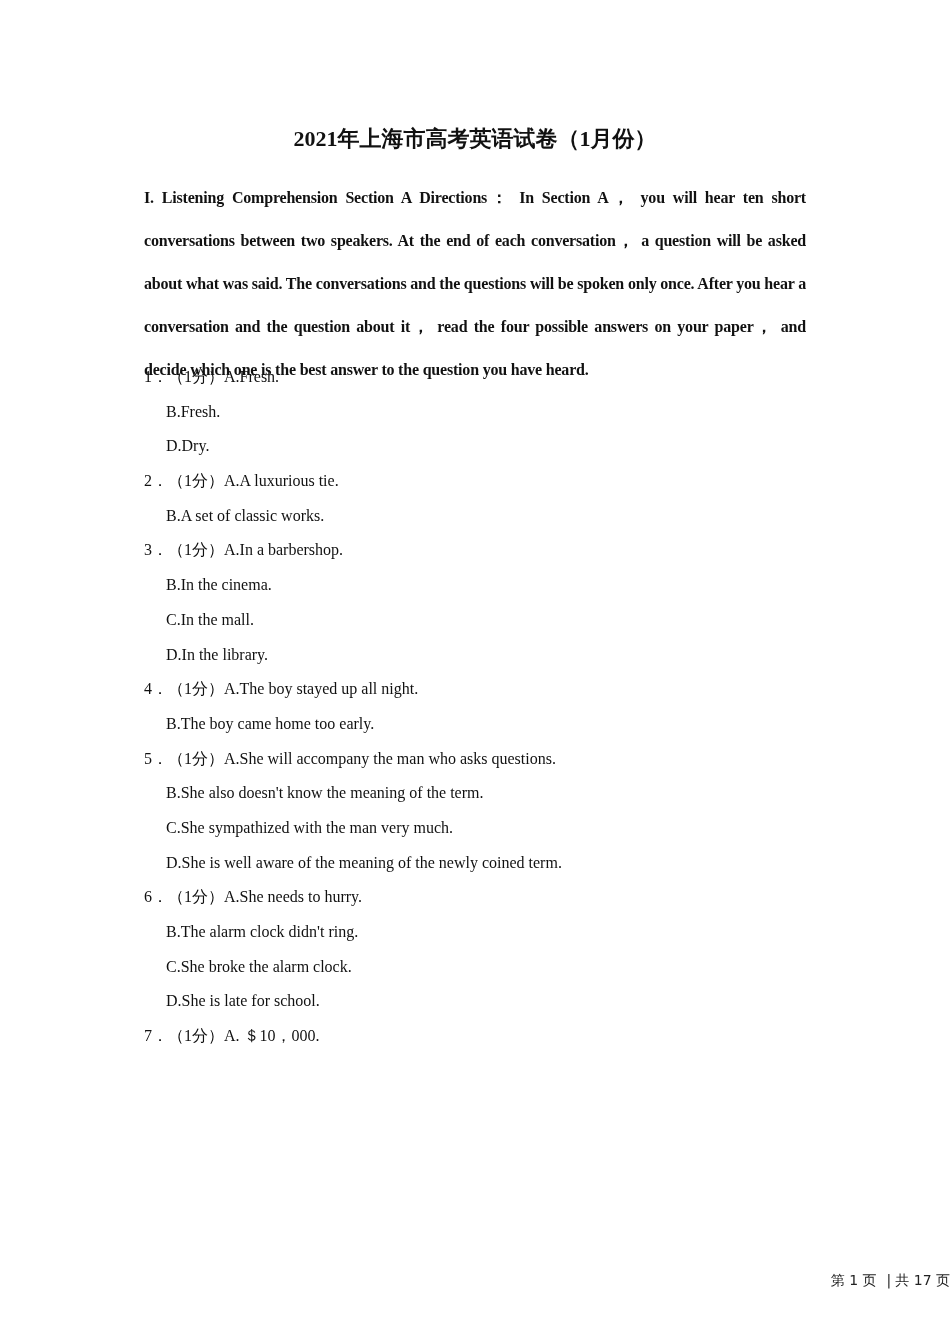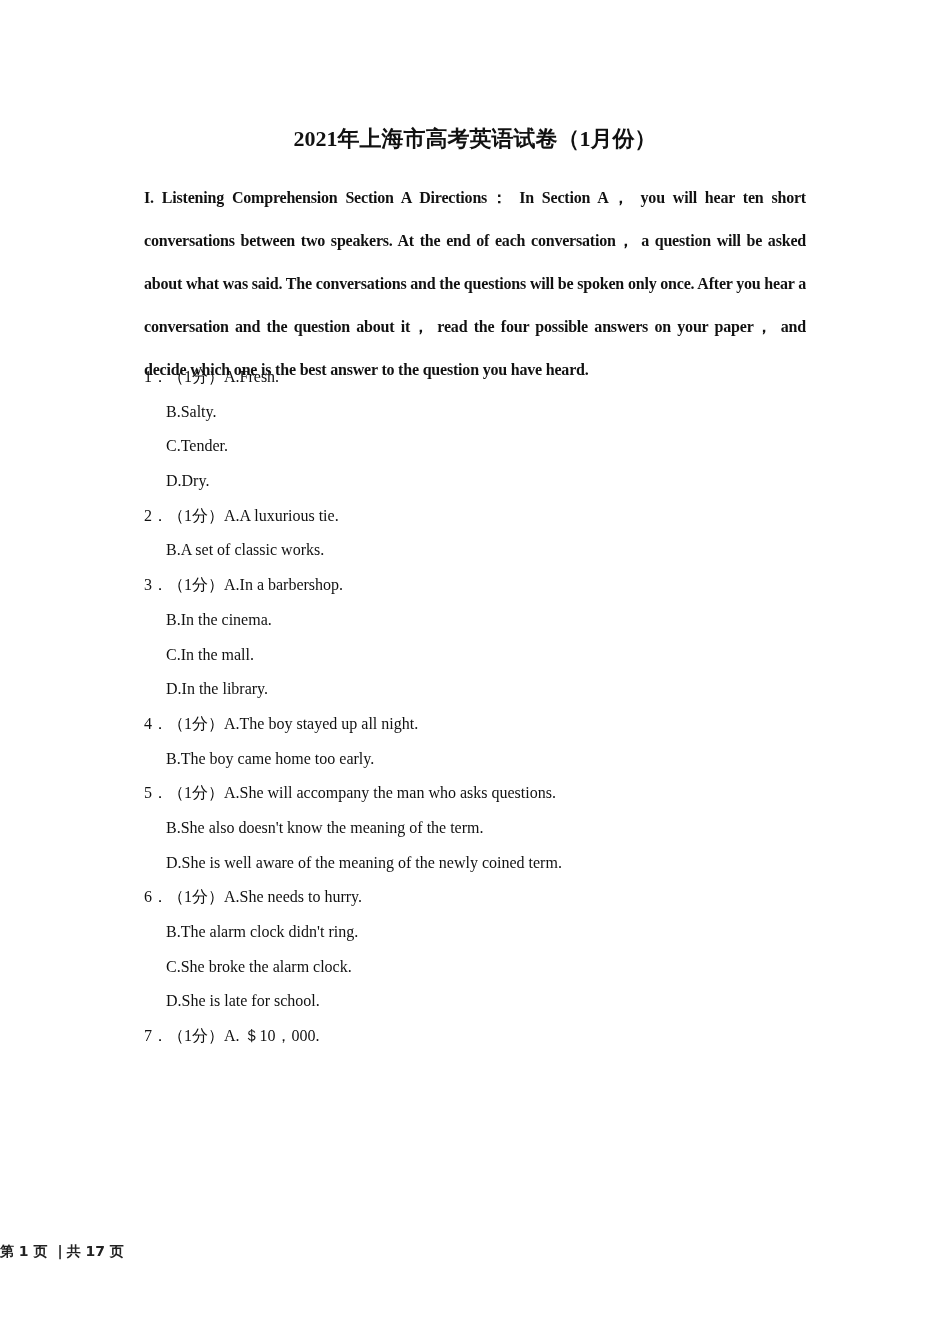--- a/index.html
+++ b/index.html
@@ -16,39 +16,38 @@
     line-height: 43px; text-align: justify; text-align-last: left;
     letter-spacing: -0.2px;
   }
   .questions { position: absolute; left: 144px; top: 362px; width: 662px;
     font-family: "Liberation Serif", "DejaVu Serif", serif; font-size: 16px; }
   .line { height: 34.7px; line-height: 30px; white-space: nowrap; }
   .qnum { display: inline-block; width: 24px; }
   .score { display: inline-block; }
   .opt-indent { padding-left: 22px; }
   .footer {
-    position: absolute; left: 0; top: 1243px; width: 950px; text-align: left;
-    font-family: "DejaVu Sans", "Liberation Sans", sans-serif; font-size: 14px; color: #222; font-weight: bold;
+    position: absolute; left: 0; top: 1272px; width: 950px; text-align: right;
+    font-family: "DejaVu Sans", "Liberation Sans", sans-serif; font-size: 14px; color: #222;
   }
   .footer .sep { margin: 0 4px 0 10px; }
 </style>
 </head>
 <body>
 
 <div class="page">
   <div class="title">2021年上海市高考英语试卷（1月份）</div>
   <div class="directions">I. Listening Comprehension Section A Directions：  In Section A，  you will hear ten short conversations between two speakers. At the end of each conversation，  a question will be asked about what was said. The conversations and the questions will be spoken only once. After you hear a conversation and the question about it，  read the four possible answers on your paper，  and decide which one is the best answer to the question you have heard.</div>
 
   <div class="questions">
 
     <div class="line">
       <span class="qnum">1．</span><span class="score">（1分）</span><span>A.Fresh.</span>
     </div>
-    <div class="line opt-indent">B.Salty.</div>
-    <div class="line opt-indent">C.Tender.</div>
+    <div class="line opt-indent">B.Fresh.</div>
     <div class="line opt-indent">D.Dry.</div>
 
     <div class="line">
       <span class="qnum">2．</span><span class="score">（1分）</span><span>A.A luxurious tie.</span>
     </div>
     <div class="line opt-indent">B.A set of classic works.</div>
 
     <div class="line">
       <span class="qnum">3．</span><span class="score">（1分）</span><span>A.In a barbershop.</span>
     </div>
@@ -58,20 +57,21 @@
 
     <div class="line">
       <span class="qnum">4．</span><span class="score">（1分）</span><span>A.The boy stayed up all night.</span>
     </div>
     <div class="line opt-indent">B.The boy came home too early.</div>
 
     <div class="line">
       <span class="qnum">5．</span><span class="score">（1分）</span><span>A.She will accompany the man who asks questions.</span>
     </div>
     <div class="line opt-indent">B.She also doesn't know the meaning of the term.</div>
+    <div class="line opt-indent">C.She sympathized with the man very much.</div>
     <div class="line opt-indent">D.She is well aware of the meaning of the newly coined term.</div>
 
     <div class="line">
       <span class="qnum">6．</span><span class="score">（1分）</span><span>A.She needs to hurry.</span>
     </div>
     <div class="line opt-indent">B.The alarm clock didn't ring.</div>
     <div class="line opt-indent">C.She broke the alarm clock.</div>
     <div class="line opt-indent">D.She is late for school.</div>
 
     <div class="line">

